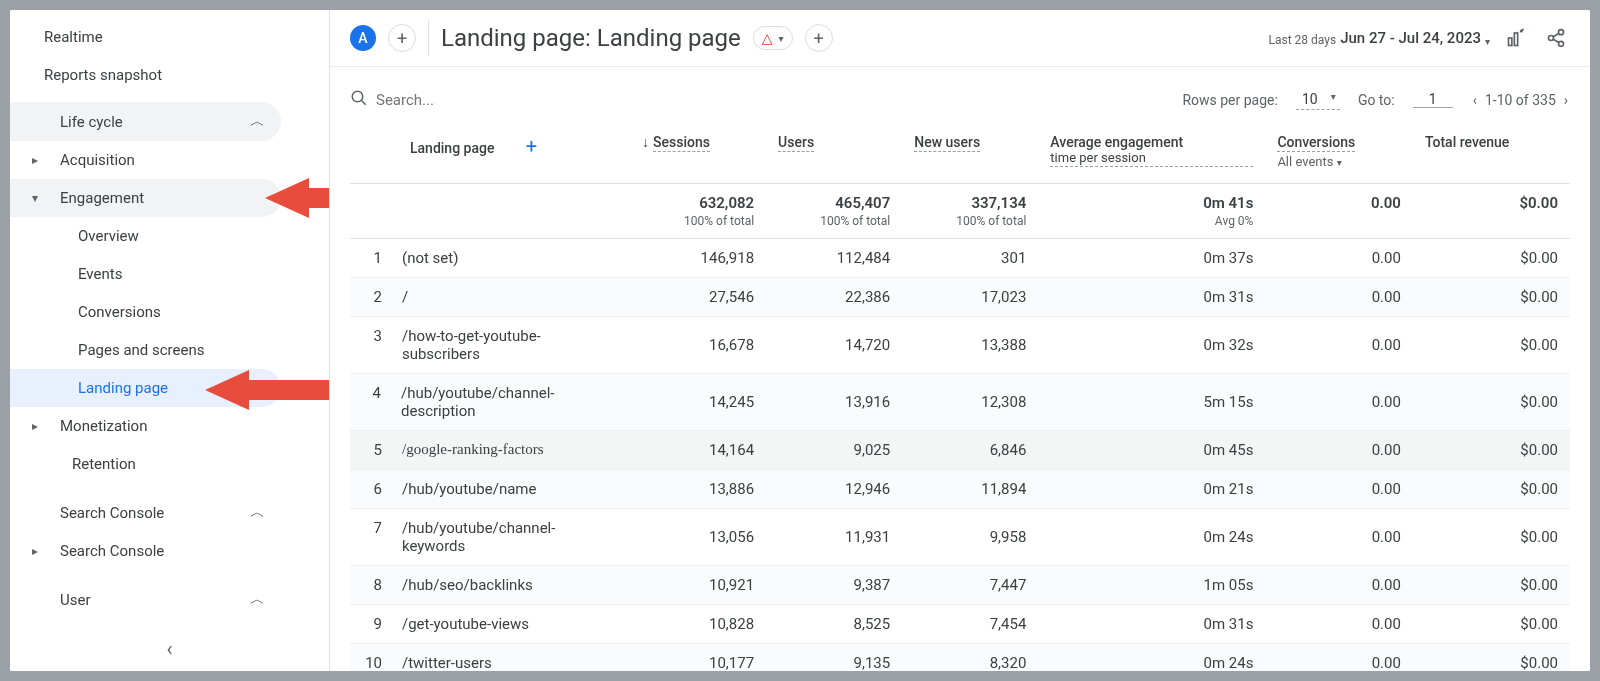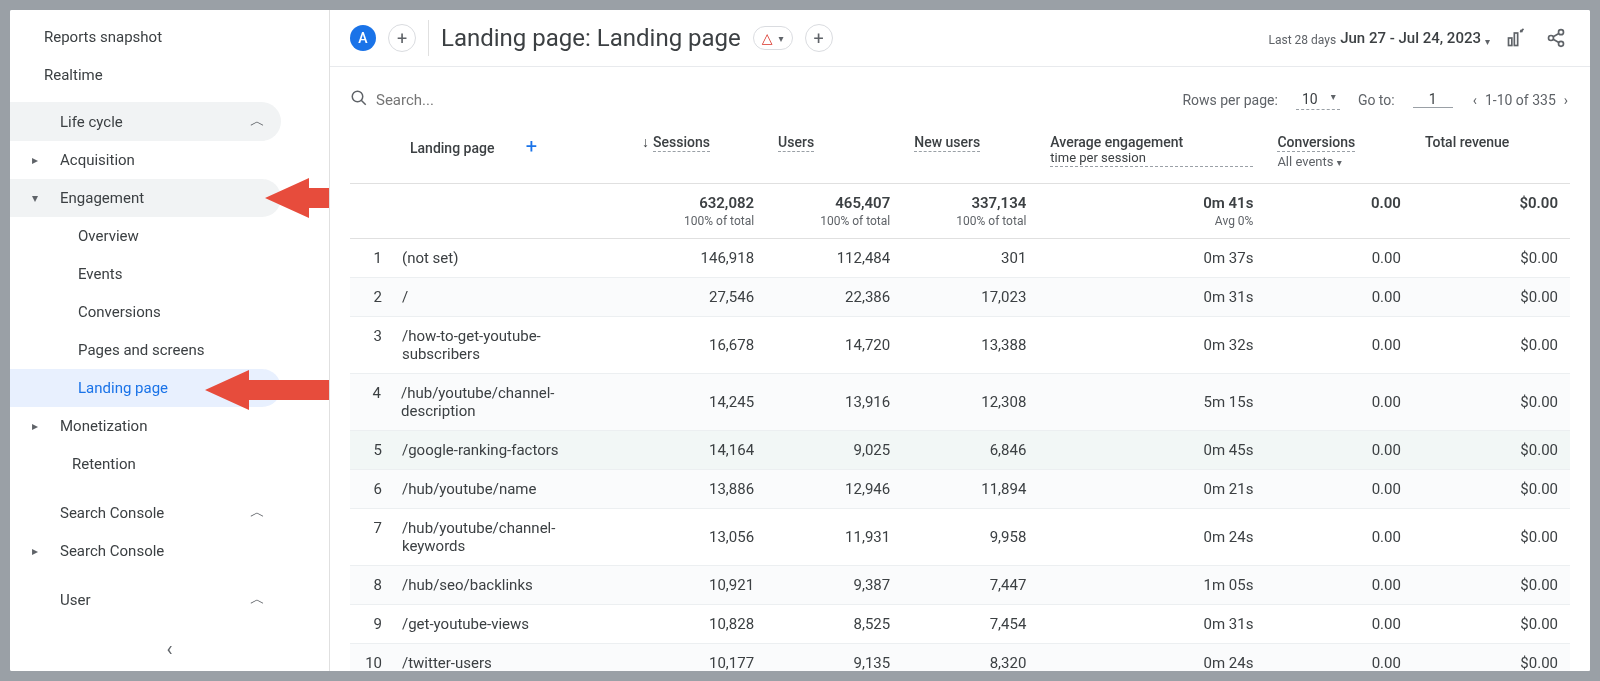--- a/index.html
+++ b/index.html
@@ -67,22 +67,22 @@
 
   .select-wrap { position:relative; display:inline-block; }
   .select-wrap::after { content:'▾'; position:absolute; right:4px; top:2px; font-size:10px; color:#5f6368; pointer-events:none; }
 </style>
 </head>
 <body>
 
 <div class="app">
 
   <div class="sidebar">
+    <div class="nav-item">Realtime</div>
     <div class="nav-item">Reports snapshot</div>
-    <div class="nav-item">Realtime</div>
 
     <div class="nav-parent expanded" style="margin-top:8px;">
       <span class="chev"></span>
       <span class="label">Life cycle</span>
       <span class="expand">︿</span>
     </div>
 
     <div class="nav-parent">
       <span class="chev">▸</span>
       <span class="label">Acquisition</span>
@@ -280,21 +280,21 @@
     <td>14,245</td>
     <td>13,916</td>
     <td>12,308</td>
     <td>5m 15s</td>
     <td>0.00</td>
     <td>$0.00</td>
             </tr>
             <tr class="hl">
     <td style="display:flex;">
                 <span class="idx" style="width:40px;text-align:right;padding-right:20px;">5</span>
-                <span class="page-cell" style="text-align:left;">/google-ranking-factors</span>
+                <span class="page-cell" style="text-align:left;font-family:Liberation Serif, serif;">/google-ranking-factors</span>
               </td>
     <td>14,164</td>
     <td>9,025</td>
     <td>6,846</td>
     <td>0m 45s</td>
     <td>0.00</td>
     <td>$0.00</td>
             </tr>
             <tr>
     <td style="display:flex;">

